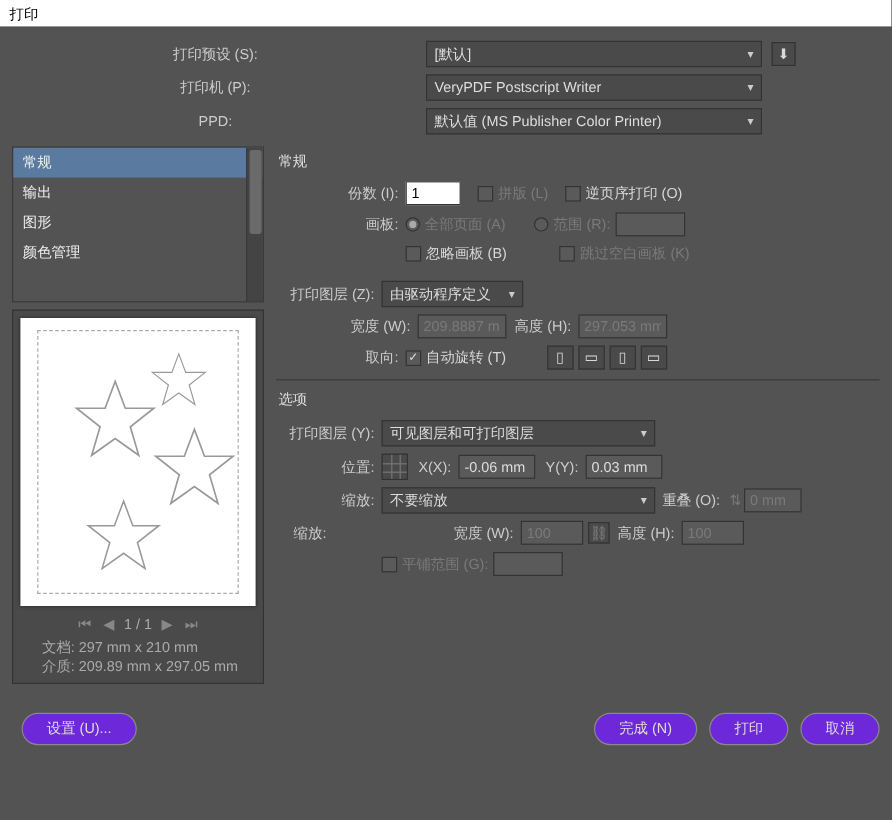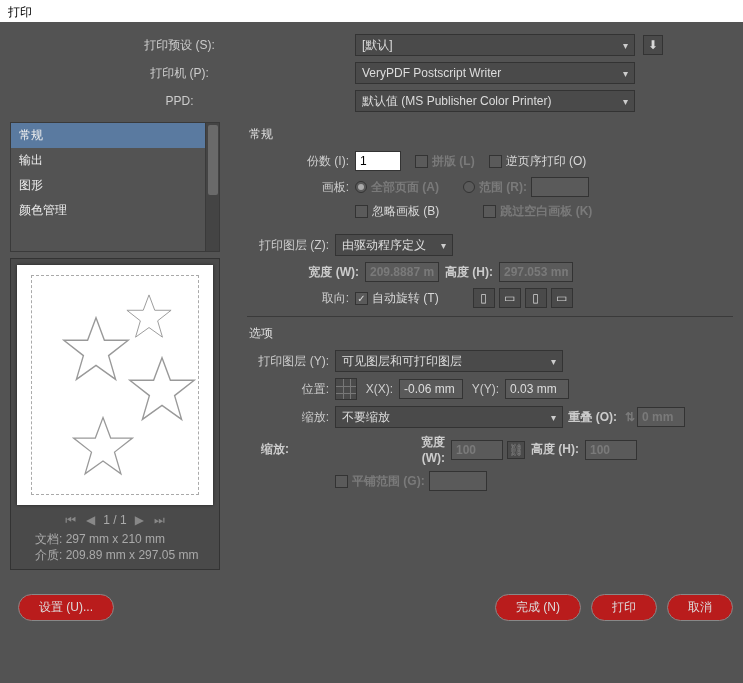--- a/index.html
+++ b/index.html
@@ -4,21 +4,21 @@
 <style>
 * { box-sizing: border-box; margin: 0; padding: 0; font-family: "Microsoft YaHei", Arial, sans-serif; font-size: 12px; }
 body { background: #535353; color: #d8d8d8; width: 743px; height: 683px; overflow: hidden; }
 .titlebar { background: #fff; color: #000; padding: 4px 8px; height: 22px; }
 .dialog { padding: 6px 10px 10px 10px; }
 .top-row { display: flex; align-items: center; margin: 6px 0; }
 .top-row .label { width: 345px; text-align: center; padding-right: 6px; color: #ccc; }
 .select { background: #4a4a4a; border: 1px solid #333; color: #ddd; height: 22px; padding: 0 6px; display: flex; align-items: center; justify-content: space-between; position: relative; }
 .select .arrow { font-size: 10px; color: #ccc; }
 .dl-icon { width: 20px; height: 20px; margin-left: 8px; background: #4a4a4a; display:flex; align-items:center; justify-content:center; border:1px solid #333;}
-.main { display: flex; margin-top: 10px; gap: 27px; }
+.main { display: flex; margin-top: 10px; gap: 10px; }
 .left-col { width: 210px; }
 .side-list { background: #535353; border: 1px solid #3a3a3a; height: 130px; overflow: hidden; position: relative; }
 .side-scrollbar { position: absolute; right: 0; top: 0; width: 14px; height: 100%; background: #444; border-left:1px solid #3a3a3a;}
 .side-thumb { width: 10px; margin:2px; height: 70px; background: #6a6a6a; border-radius:2px;}
 .side-item { padding: 4px 8px; color: #eee; }
 .side-item.active { background: #5a7aa0; }
 .preview-box { background: #4a4a4a; border: 1px solid #333; padding: 6px; margin-top: 6px; }
 .preview-page { background: #fff; width: 196px; height: 240px; position: relative; box-shadow: 0 0 3px rgba(0,0,0,.5); }
 .dashed-inner { position: absolute; left:14px; top:10px; right:14px; bottom:10px; border:1px dashed #aaa; }
 .preview-nav { display:flex; align-items:center; justify-content:center; gap:6px; margin:8px 0 4px; color:#aaa; font-size:11px;}
@@ -27,30 +27,30 @@
 .right-col { flex: 1; }
 .section-title { color: #ddd; margin: 4px 0 8px 2px; }
 .row { display: flex; align-items: center; margin: 6px 0; }
 .row .lbl { text-align: right; padding-right: 6px; color: #ccc; }
 .input-text { background: #5a5a5a; border: 1px solid #333; color: #ddd; height: 20px; padding: 0 4px; }
 .input-text.sel { background:#fff; color:#1a5fb4; }
 .checkbox { width:13px; height:13px; border:1px solid #333; background:#5a5a5a; display:inline-flex; align-items:center; justify-content:center; margin-right:4px; font-size:10px; color:#ddd;}
 .checkbox.checked::after { content:"✓"; }
 .radio { width:12px; height:12px; border-radius:50%; border:1px solid #333; background:#5a5a5a; display:inline-block; margin-right:4px; position:relative;}
 .radio.checked::after { content:""; width:6px; height:6px; background:#aaa; border-radius:50%; position:absolute; left:2px; top:2px;}
-.disabled { color:#7a7a7a;font-weight:bold; }
+.disabled { color:#7a7a7a; }
 .icon-btn { width:22px; height:20px; border:1px solid #333; background:#4a4a4a; display:inline-flex; align-items:center; justify-content:center; margin-right:4px;}
 .divider { height:1px; background:#3a3a3a; margin: 8px 0; }
 .pos-grid { width:22px; height:22px; display:inline-block; background:#4a4a4a; border:1px solid #333; position:relative; margin-right:6px;}
 .pos-grid::before, .pos-grid::after { content:""; position:absolute; background:#777;}
 .pos-grid::before { left:7px; top:0; width:1px; height:100%; box-shadow:7px 0 #777;}
 .pos-grid::after { top:7px; left:0; height:1px; width:100%; box-shadow:0 7px #777;}
 .link-icon { width:18px; height:18px; display:inline-flex; align-items:center; justify-content:center; color:#888; border:1px solid #333; background:#4a4a4a; margin:0 4px;}
 .bottom-bar { display:flex; align-items:center; padding: 14px 10px; }
-.pill-btn { border:1px solid #888; border-radius:14px; padding:4px 20px; color:#ddd; background:#b91c1c; margin-left:10px;}
+.pill-btn { border:1px solid #888; border-radius:14px; padding:4px 20px; color:#ddd; background:#6d28d9; margin-left:10px;}
 .star { position:absolute; stroke:#999; fill:none; stroke-width:1; }
 </style>
 </head>
 <body>
 
 <div class="titlebar">
   <span>打印</span>
 </div>
 
 <div class="dialog">

